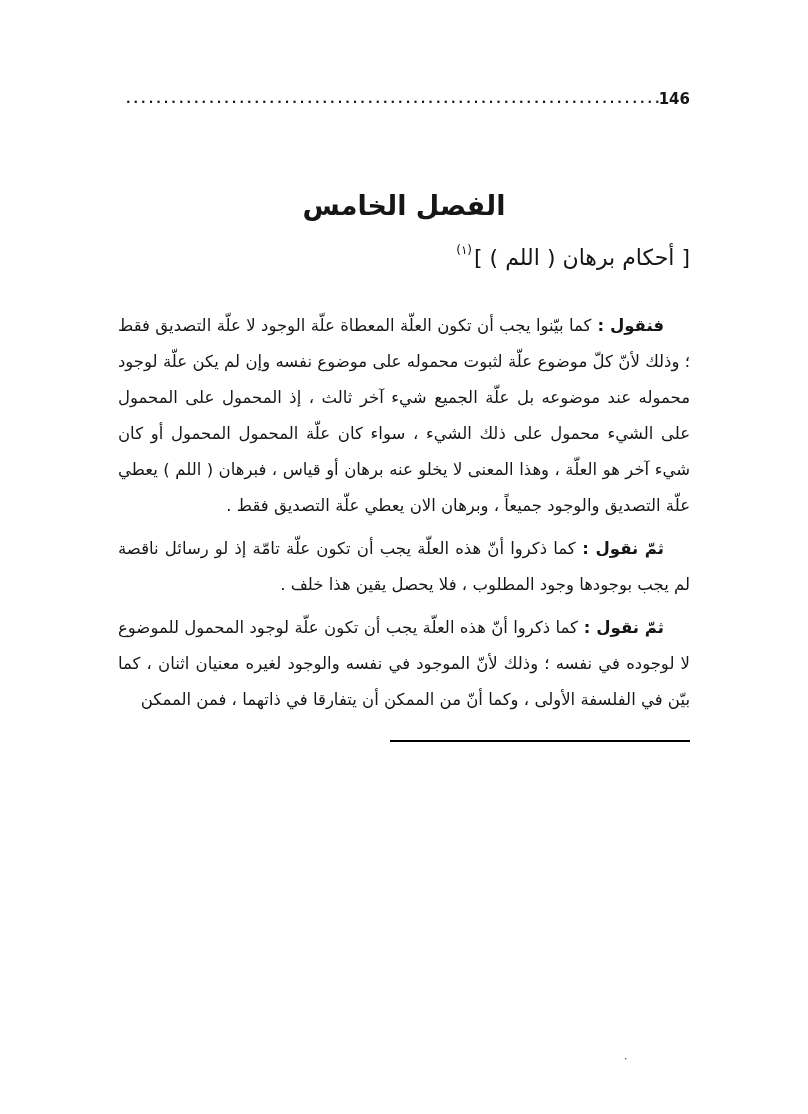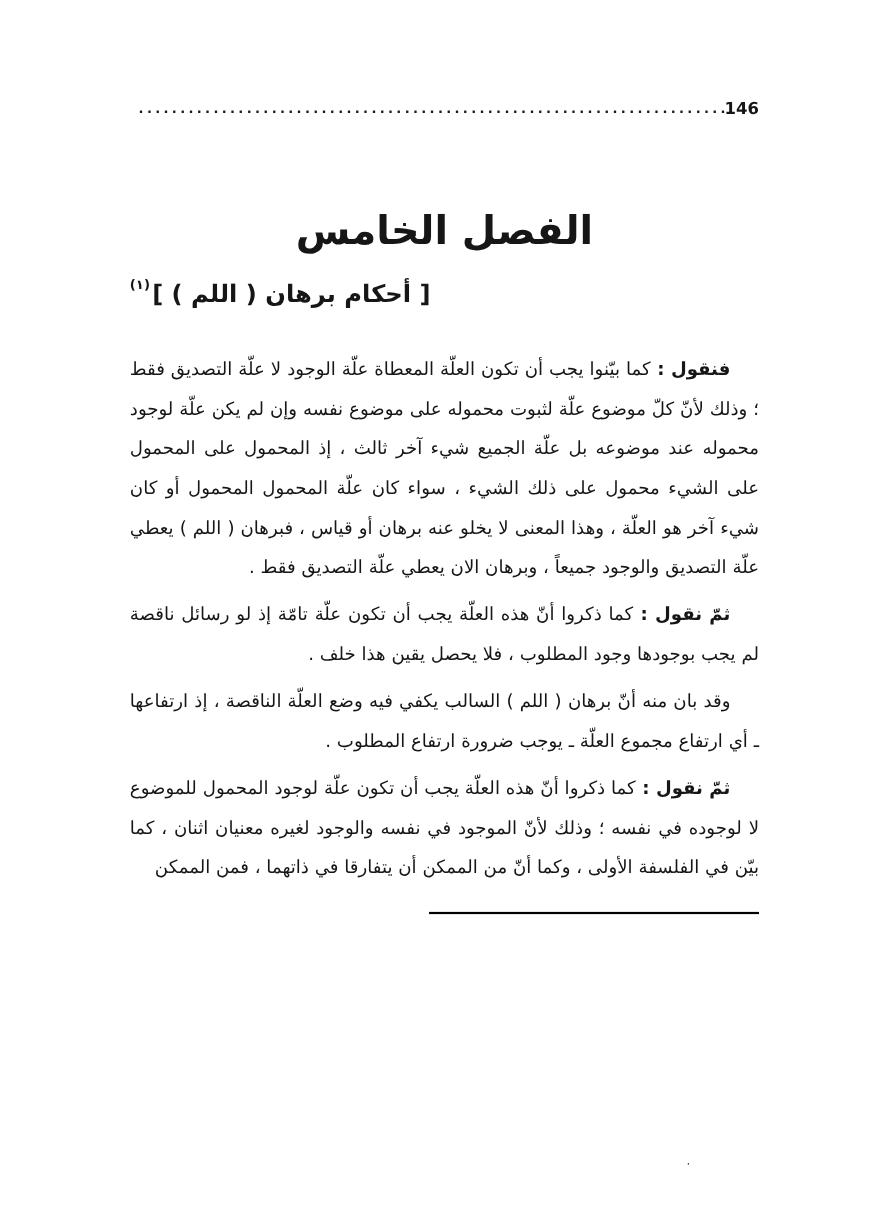--- a/index.html
+++ b/index.html
@@ -35,29 +35,29 @@
     direction: ltr;
     text-align: left;
     transform: translateY(-1px);
     color: #1a1a1a;
   }
   .book-title { flex: 0 0 auto; font-size: 16px; }
 
   .chapter-title {
     margin: 82px 0 0 0;
     text-align: center;
-    font-size: 36px;
+    font-size: 27px;
     font-weight: bold;
     letter-spacing: 0;
   }
   .chapter-subtitle {
     margin: 24px 0 0 0;
-    text-align: left;
+    text-align: right;
     font-size: 22px;
-    font-weight: bold;
+    font-weight: normal;
   }
   .chapter-subtitle sup {
     font-size: 12px;
     position: relative;
     top: -3px;
     margin-right: 2px;
   }
 
   .body-text {
     margin-top: 38px;
@@ -101,21 +101,20 @@
     <span class="dot-leader">..................................................................................................................</span>
   </div>
 
   <h1 class="chapter-title">الفصل الخامس</h1>
 
   <h2 class="chapter-subtitle"><span>[ أحكام برهان ( اللم ) ]</span><sup>(١)</sup></h2>
 
   <div class="body-text">
     <p class="para"><span class="lead">فنقول : </span><span>كما بيّنوا يجب أن تكون العلّة المعطاة علّة الوجود لا علّة التصديق فقط ؛ وذلك لأنّ كلّ موضوع علّة لثبوت محموله على موضوع نفسه وإن لم يكن علّة لوجود محموله عند موضوعه بل علّة الجميع شيء آخر ثالث ، إذ المحمول على المحمول على الشيء محمول على ذلك الشيء ، سواء كان علّة المحمول المحمول أو كان شيء آخر هو العلّة ، وهذا المعنى لا يخلو عنه برهان أو قياس ، فبرهان ( اللم ) يعطي علّة التصديق والوجود جميعاً ، وبرهان الان يعطي علّة التصديق فقط .</span></p>
     <p class="para"><span class="lead">ثمّ نقول : </span><span>كما ذكروا أنّ هذه العلّة يجب أن تكون علّة تامّة إذ لو رسائل ناقصة لم يجب بوجودها وجود المطلوب ، فلا يحصل يقين هذا خلف .</span></p>
-    <p class="para"><span class="lead"></span><span>وقد بان منه أنّ برهان ( اللم ) السالب يكفي فيه وضع العلّة الناقصة ، إذ ارتفاعها ـ أي ارتفاع مجموع العلّة ـ يوجب ضرورة ارتفاع المطلوب .</span></p>
     <p class="para"><span class="lead">ثمّ نقول : </span><span>كما ذكروا أنّ هذه العلّة يجب أن تكون علّة لوجود المحمول للموضوع لا لوجوده في نفسه ؛ وذلك لأنّ الموجود في نفسه والوجود لغيره معنيان اثنان ، كما بيّن في الفلسفة الأولى ، وكما أنّ من الممكن أن يتفارقا في ذاتهما ، فمن الممكن</span></p>
   </div>
 
   <div class="footnote-rule"></div>
 
 
   <div class="bottom-mark">·</div>
 
 </div>
 

